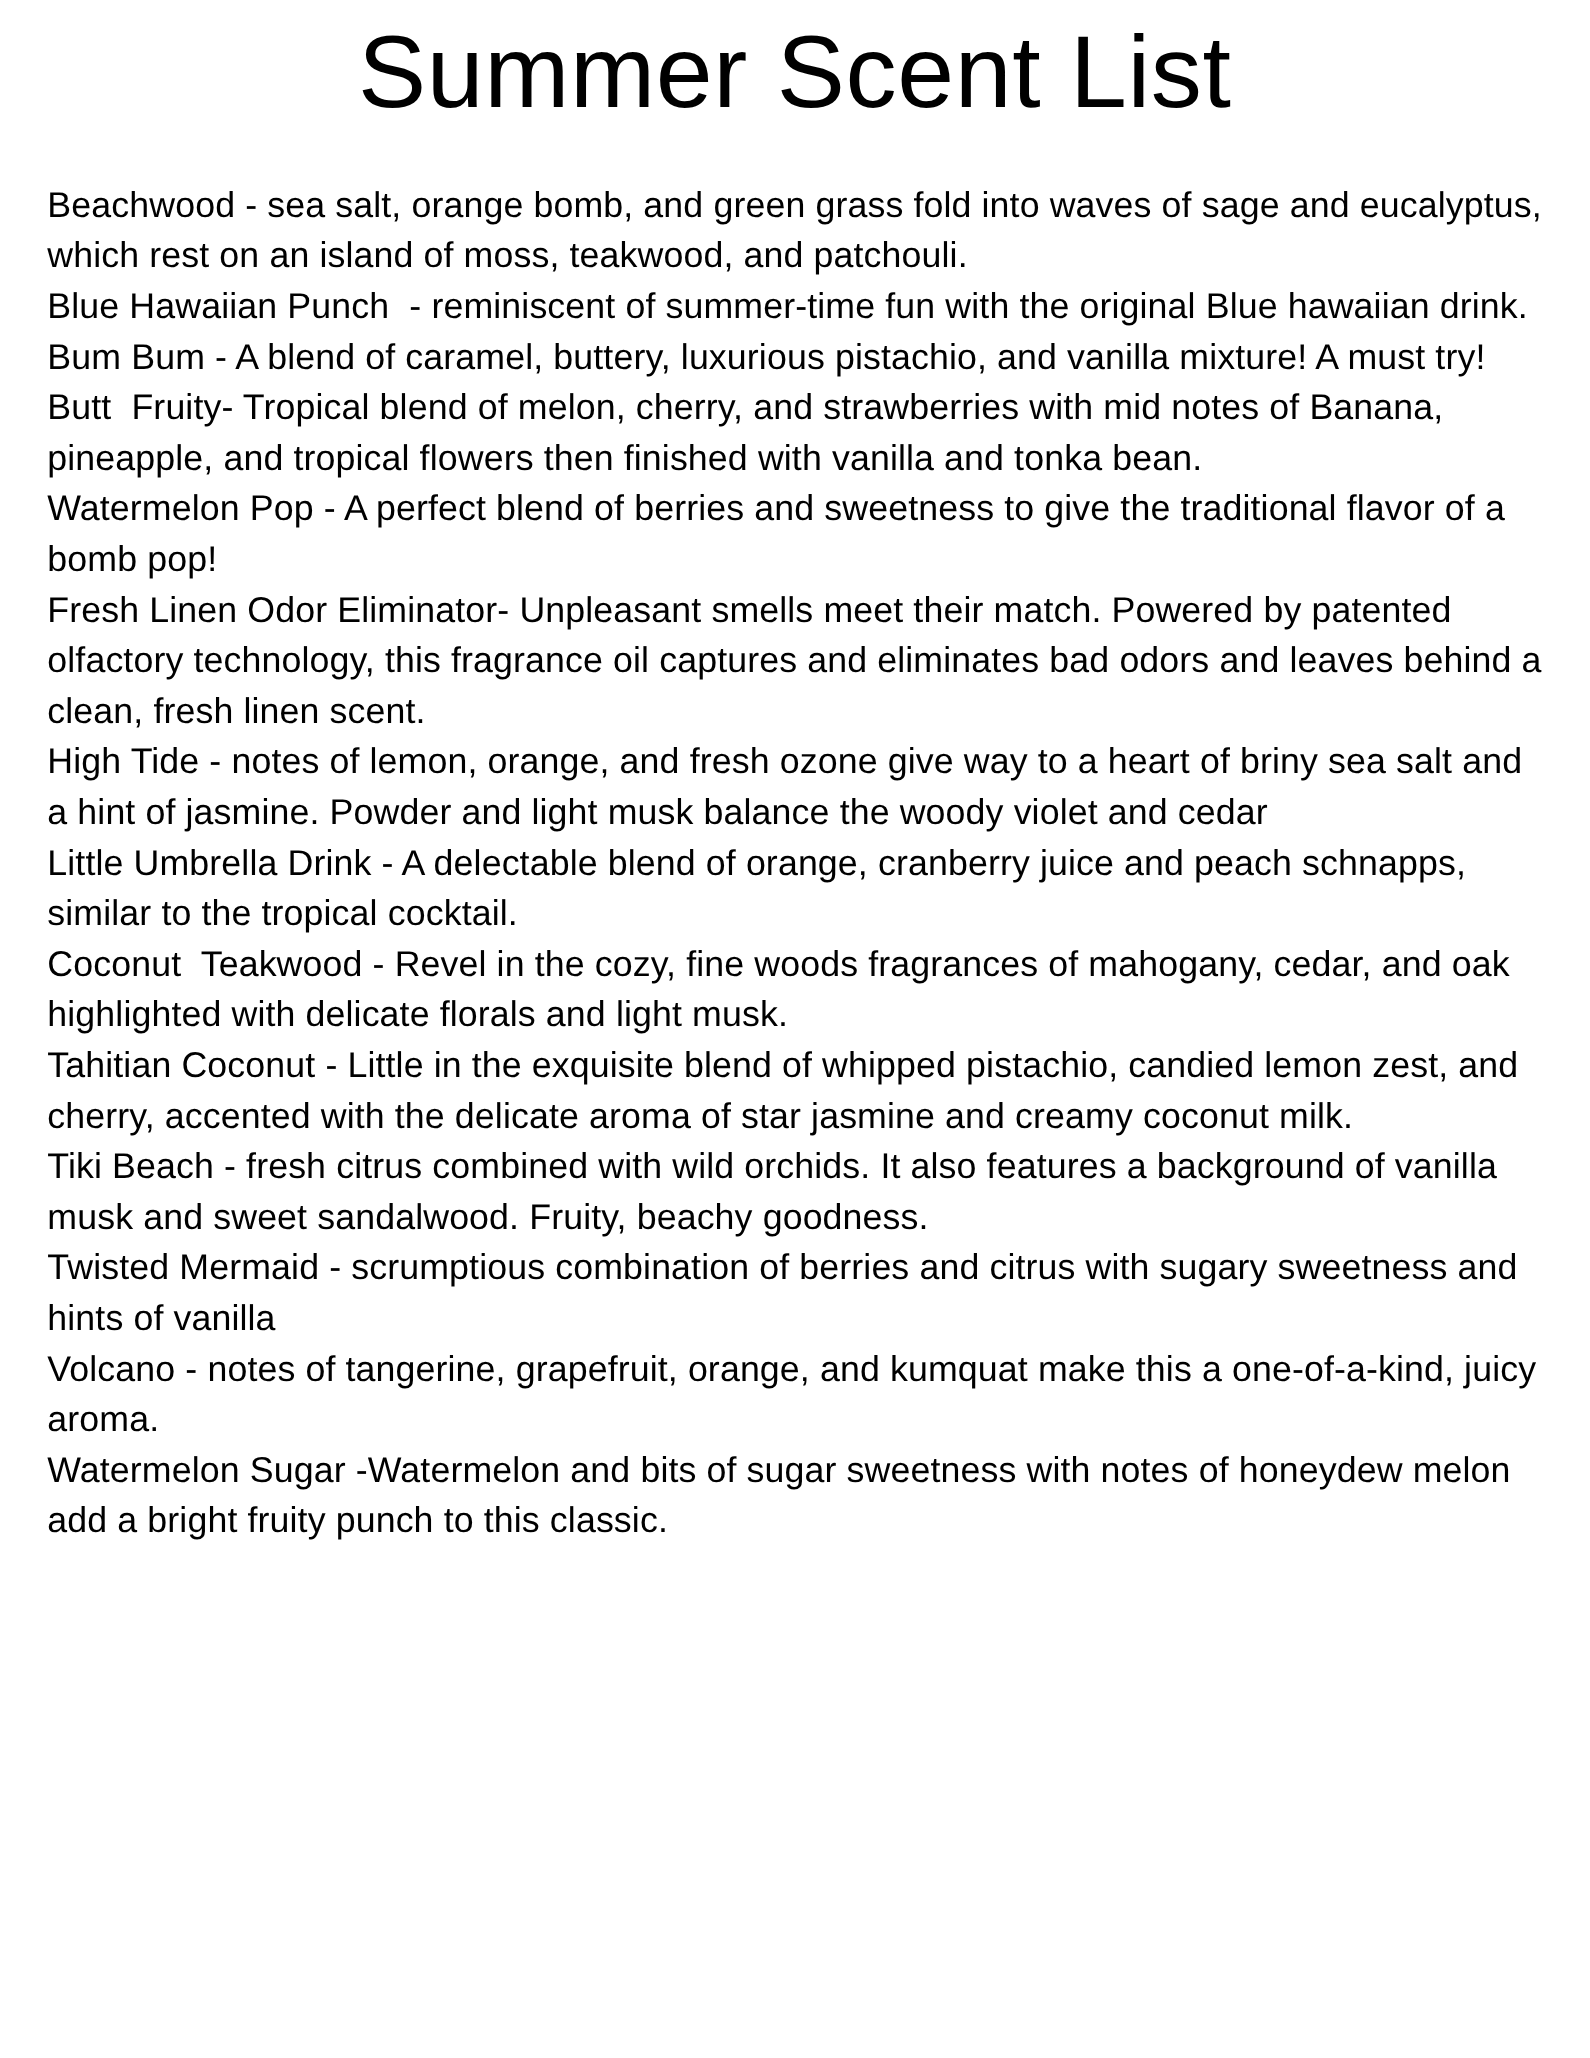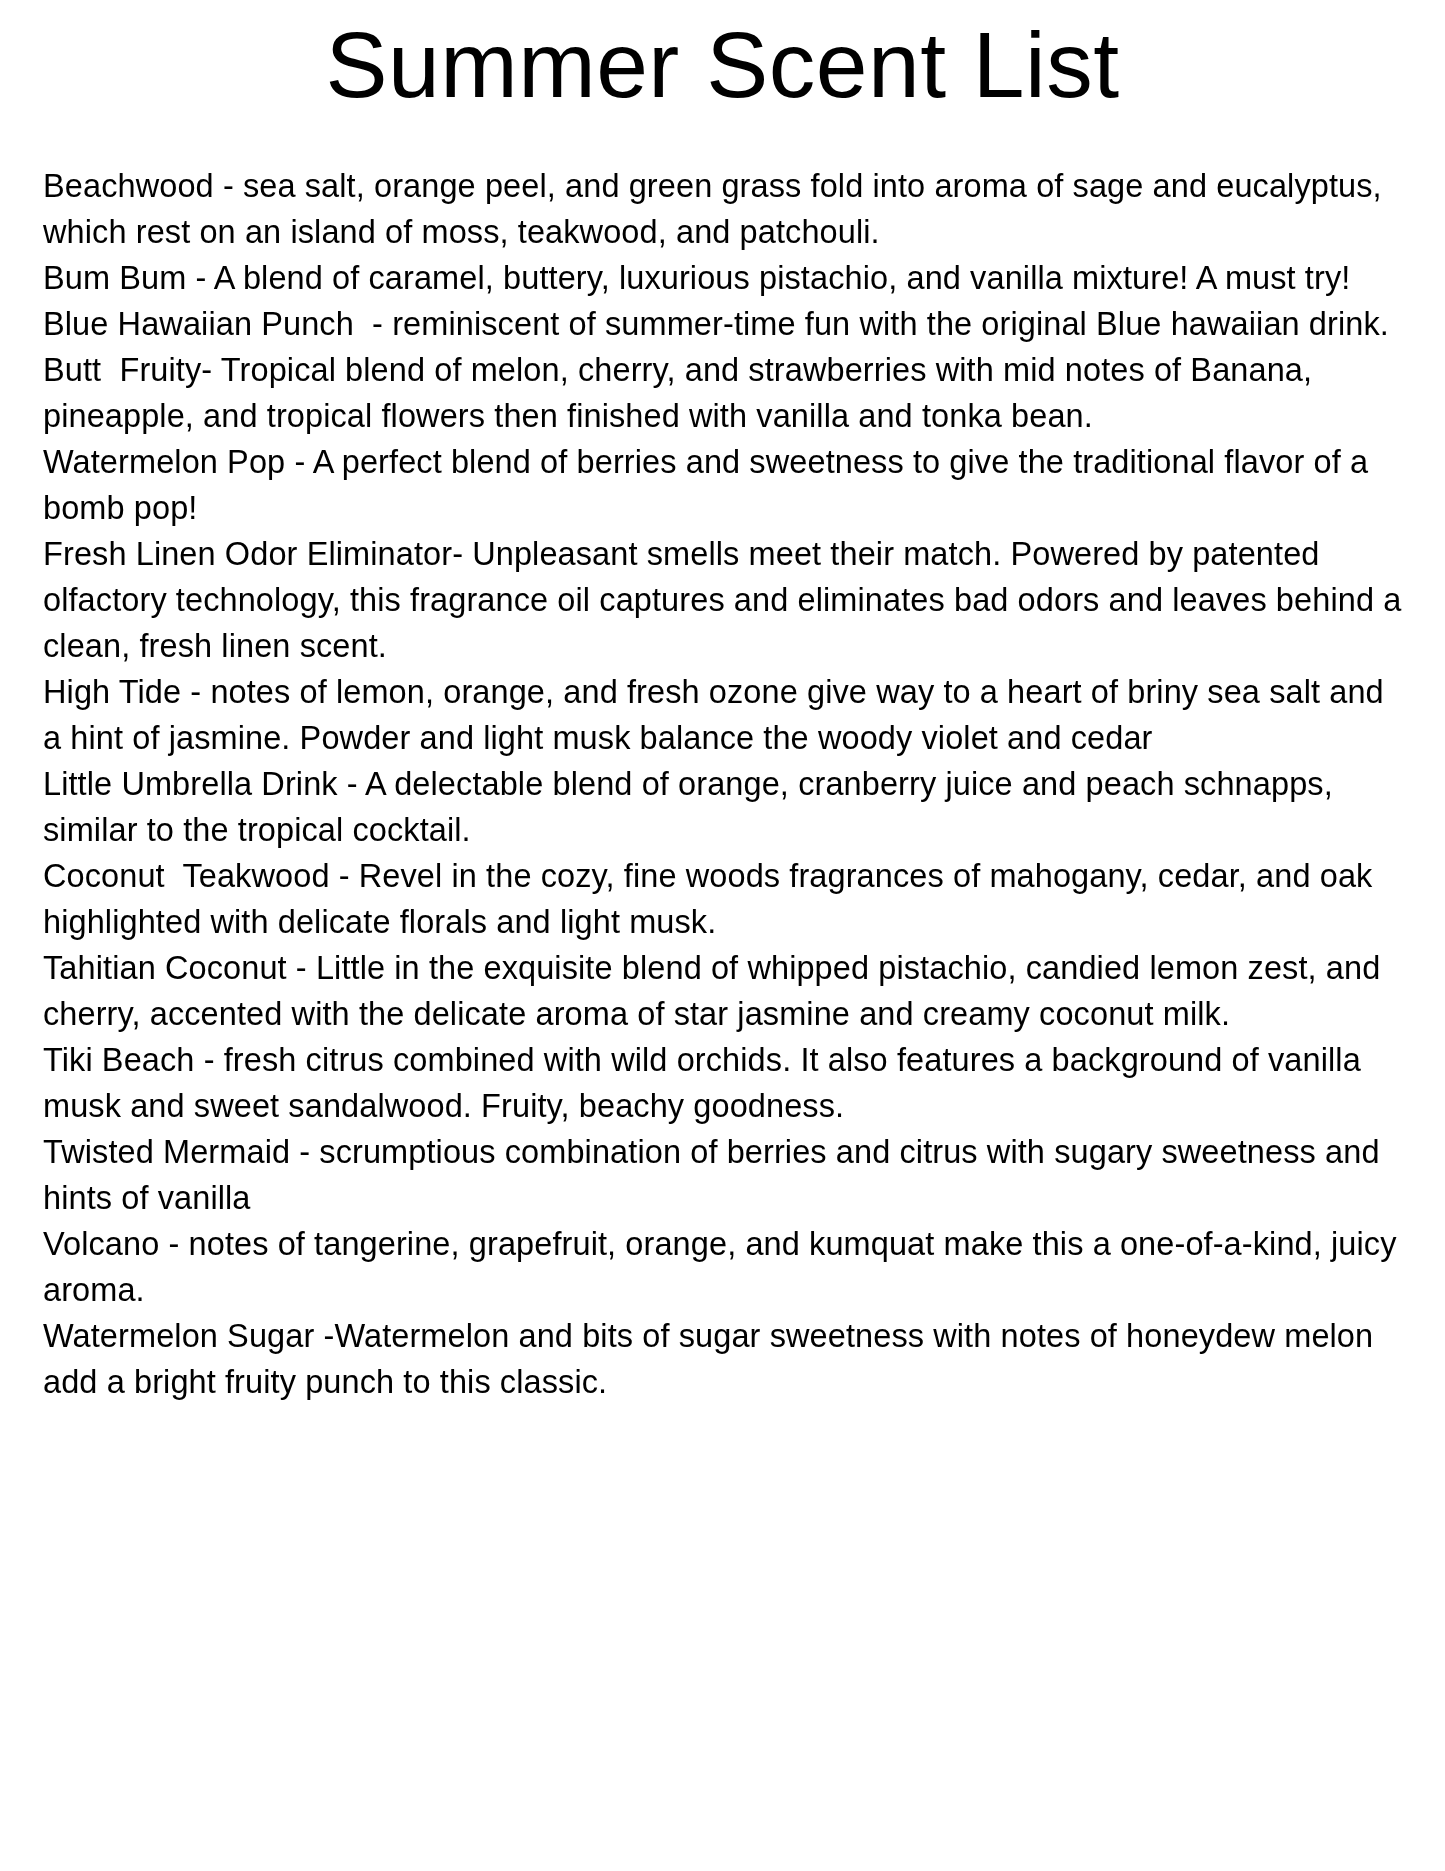--- a/index.html
+++ b/index.html
@@ -49,25 +49,25 @@
 </style>
 </head>
 <body>
 
 <div class="page">
 
   <h1 class="title">Summer Scent List</h1>
 
   <div class="scent-list">
 
-    <p class="entry"><span class="scent-name">Beachwood</span><span> - sea salt, orange peel, and green grass fold into aroma of sage and eucalyptus, which rest on an island of moss, teakwood, and patchouli.</span></p>
+    <p class="entry"><span class="scent-name">Beachwood</span><span> - sea salt, orange bomb, and green grass fold into waves of sage and eucalyptus, which rest on an island of moss, teakwood, and patchouli.</span></p>
+
+    <p class="entry"><span class="scent-name">Blue Hawaiian Punch </span><span> - reminiscent of summer-time fun with the original Blue hawaiian drink.</span></p>
 
     <p class="entry"><span class="scent-name">Bum Bum</span><span> - A blend of caramel, buttery, luxurious pistachio, and vanilla mixture! A must try!</span></p>
-
-    <p class="entry"><span class="scent-name">Blue Hawaiian Punch </span><span> - reminiscent of summer-time fun with the original Blue hawaiian drink.</span></p>
 
     <p class="entry"><span class="scent-name">Butt  Fruity</span><span>- Tropical blend of melon, cherry, and strawberries with mid notes of Banana, pineapple, and tropical flowers then finished with vanilla and tonka bean.</span></p>
 
     <p class="entry"><span class="scent-name">Watermelon Pop </span><span>- A perfect blend of berries and sweetness to give the traditional flavor of a bomb pop!</span></p>
 
     <p class="entry"><span class="scent-name">Fresh Linen Odor Eliminator</span><span>- Unpleasant smells meet their match. Powered by patented olfactory technology, this fragrance oil captures and eliminates bad odors and leaves behind a clean, fresh linen scent.</span></p>
 
     <p class="entry"><span class="scent-name">High Tide</span><span> - notes of lemon, orange, and fresh ozone give way to a heart of briny sea salt and a hint of jasmine. Powder and light musk balance the woody violet and cedar</span></p>
 
     <p class="entry"><span class="scent-name">Little Umbrella Drink</span><span> - A delectable blend of orange, cranberry juice and peach schnapps, similar to the tropical cocktail.</span></p>

